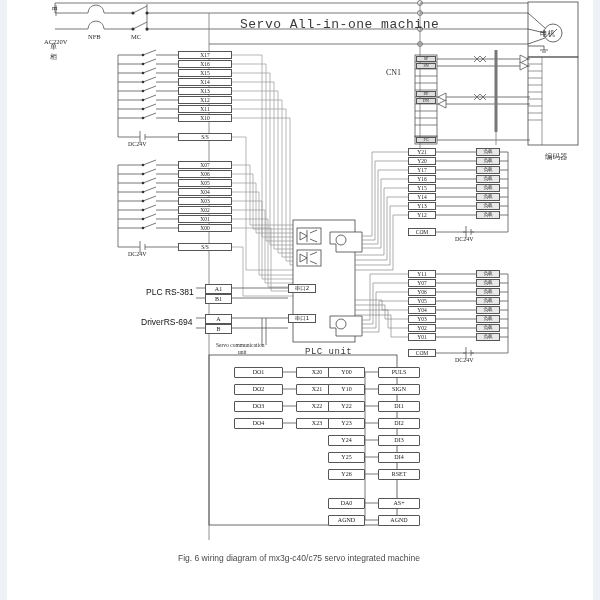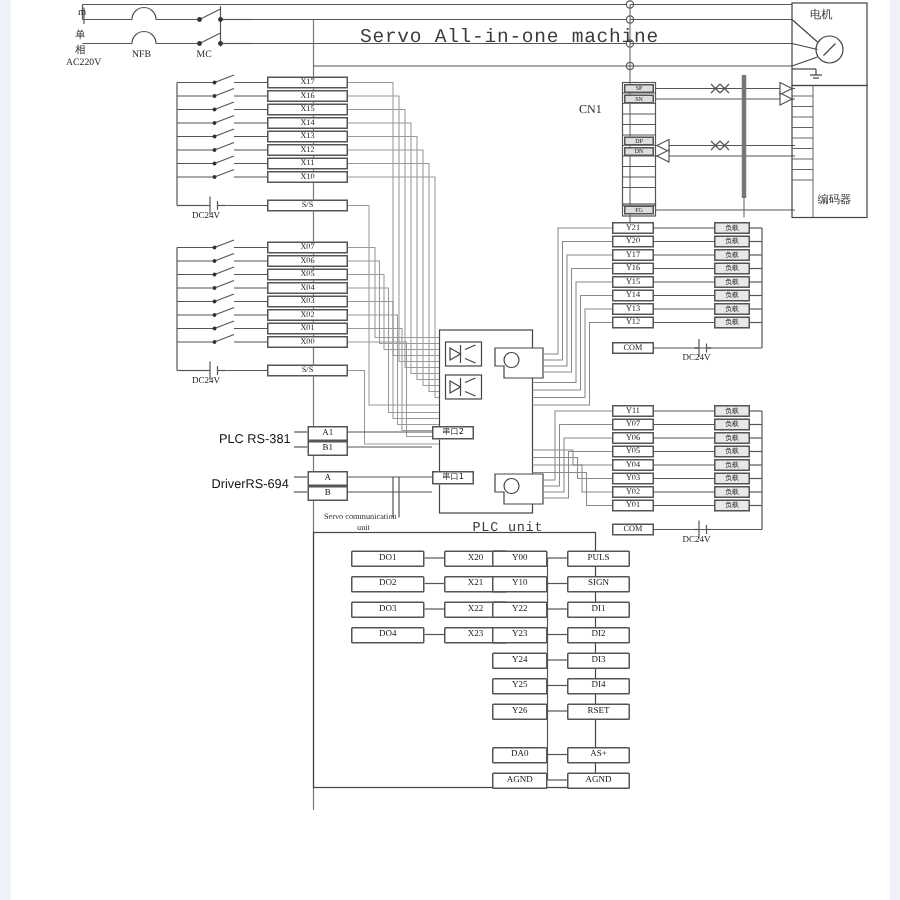--- a/index.html
+++ b/index.html
@@ -4,21 +4,21 @@
 <style>
   html,body{margin:0;padding:0;background:#ffffff;}
   body{width:600px;height:600px;font-family:"Liberation Sans",sans-serif;}
   #root{position:relative;width:600px;height:600px;overflow:hidden;background:#fff;}
   .edge-l{position:absolute;left:0;top:0;width:7px;height:600px;background:#eef2f7;}
   .edge-r{position:absolute;right:0;top:0;width:7px;height:600px;background:#eef2f7;}
   svg{position:absolute;left:0;top:0;}
   .lbl{position:absolute;font-family:"Liberation Serif",serif;color:#2a2a2a;white-space:nowrap;}
   .cap{position:absolute;font-family:"Liberation Sans",sans-serif;color:#4a4a4a;}
   .ttl{position:absolute;font-family:"Liberation Mono",monospace;color:#3a3a3a;letter-spacing:.5px;}
-  .cjk{position:absolute;font-family:Liberation Serif, serif;color:#333;white-space:nowrap;}
+  .cjk{position:absolute;font-family:Liberation Serif, serif;color:#333;white-space:nowrap;margin-top:24px;}
   .term{position:absolute;box-sizing:border-box;border:1px solid #555;background:#fff;
         font-family:"Liberation Serif",serif;color:#222;text-align:center;overflow:hidden;}
   .pill{position:absolute;box-sizing:border-box;border:1px solid #555;background:#fff;
         font-family:"Liberation Serif",serif;color:#222;text-align:center;border-radius:1px;overflow:hidden;}
   .loadbox{position:absolute;box-sizing:border-box;border:1px solid #555;background:#e8e8e8;
         font-family:"Liberation Serif",serif;color:#222;text-align:center;font-size:4px;overflow:hidden;}
   .sidelbl{position:absolute;font-family:"Liberation Sans",sans-serif;color:#111;white-space:nowrap;}
 </style>
 </head>
 <body>
@@ -373,20 +373,21 @@
         <line x1="528" y1="99" x2="542" y2="99"></line>
         <line x1="528" y1="106" x2="542" y2="106"></line>
         <line x1="528" y1="113" x2="542" y2="113"></line>
         <line x1="528" y1="120" x2="542" y2="120"></line>
         <line x1="542" y1="57" x2="542" y2="145"></line>
       </g>
     </g>
   </svg>
 
   <div class="ttl" style="left:240px;top:17px;font-size:13px;">Servo All-in-one machine</div>
+  <div class="cap" style="left:178px;top:553px;font-size:8.5px;">Fig. 6 wiring diagram of mx3g-c40/c75 servo integrated machine</div>
 
   <div class="lbl" style="left:52px;top:4px;font-size:7px;">m</div>
   <div class="cjk" style="left:50px;top:18px;font-size:7px;">单</div>
   <div class="cjk" style="left:50px;top:28px;font-size:7px;">相</div>
   <div class="lbl" style="left:44px;top:38px;font-size:6.5px;">AC220V</div>
   <div class="lbl" style="left:88px;top:33px;font-size:6.5px;">NFB</div>
   <div class="lbl" style="left:131px;top:33px;font-size:6.5px;">MC</div>
 
   <div class="lbl" style="left:128px;top:141px;font-size:6px;">DC24V</div>
   <div class="lbl" style="left:128px;top:251px;font-size:6px;">DC24V</div>
@@ -396,21 +397,21 @@
   <div class="lbl" style="left:386px;top:68px;font-size:8px;">CN1</div>
 
   <div class="cjk" style="left:540px;top:5px;font-size:7.5px;">电机</div>
   <div class="cjk" style="left:545px;top:128px;font-size:7.5px;">编码器</div>
 
   <div class="sidelbl" style="left:146px;top:287px;font-size:8.5px;">PLC RS-381</div>
   <div class="sidelbl" style="left:141px;top:317px;font-size:8.5px;">DriverRS-694</div>
   <div class="lbl" style="left:216px;top:342px;font-size:5.5px;">Servo communication</div>
   <div class="lbl" style="left:238px;top:349px;font-size:5.5px;">unit</div>
 
-  <div class="ttl" style="left:315px;top:347px;font-size:9px;">PLC unit</div>
+  <div class="ttl" style="left:305px;top:347px;font-size:9px;">PLC unit</div>
 
   <div id="inputUpper">
       <div class="term" style="left: 178px; top: 51px; width: 54px; height: 8px; line-height: 6px; font-size: 5.5px;">X17</div>
       <div class="term" style="left: 178px; top: 60px; width: 54px; height: 8px; line-height: 6px; font-size: 5.5px;">X16</div>
       <div class="term" style="left: 178px; top: 69px; width: 54px; height: 8px; line-height: 6px; font-size: 5.5px;">X15</div>
       <div class="term" style="left: 178px; top: 78px; width: 54px; height: 8px; line-height: 6px; font-size: 5.5px;">X14</div>
       <div class="term" style="left: 178px; top: 87px; width: 54px; height: 8px; line-height: 6px; font-size: 5.5px;">X13</div>
       <div class="term" style="left: 178px; top: 96px; width: 54px; height: 8px; line-height: 6px; font-size: 5.5px;">X12</div>
       <div class="term" style="left: 178px; top: 105px; width: 54px; height: 8px; line-height: 6px; font-size: 5.5px;">X11</div>
       <div class="term" style="left: 178px; top: 114px; width: 54px; height: 8px; line-height: 6px; font-size: 5.5px;">X10</div>

